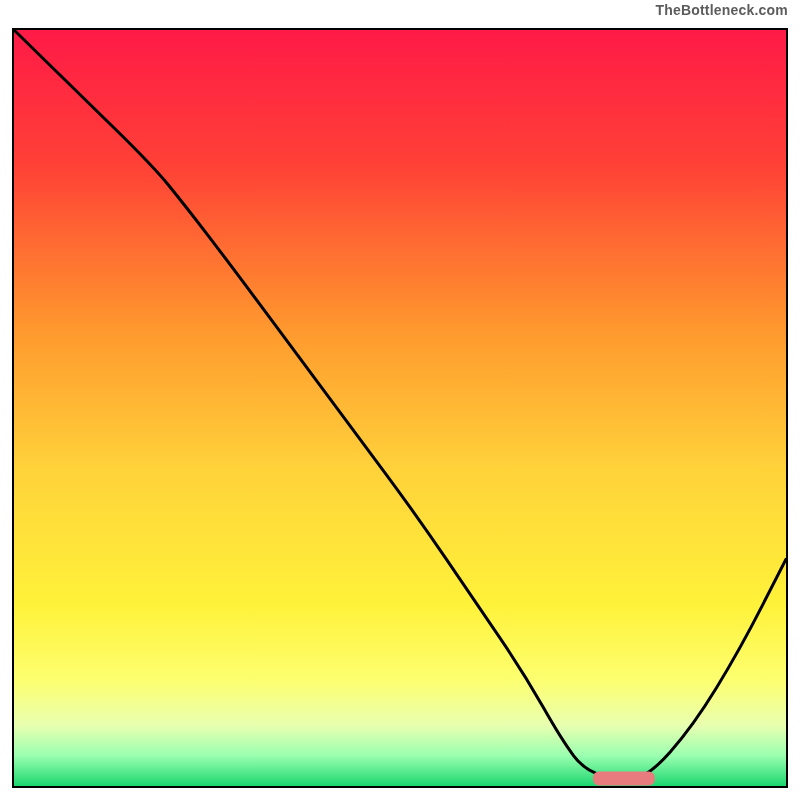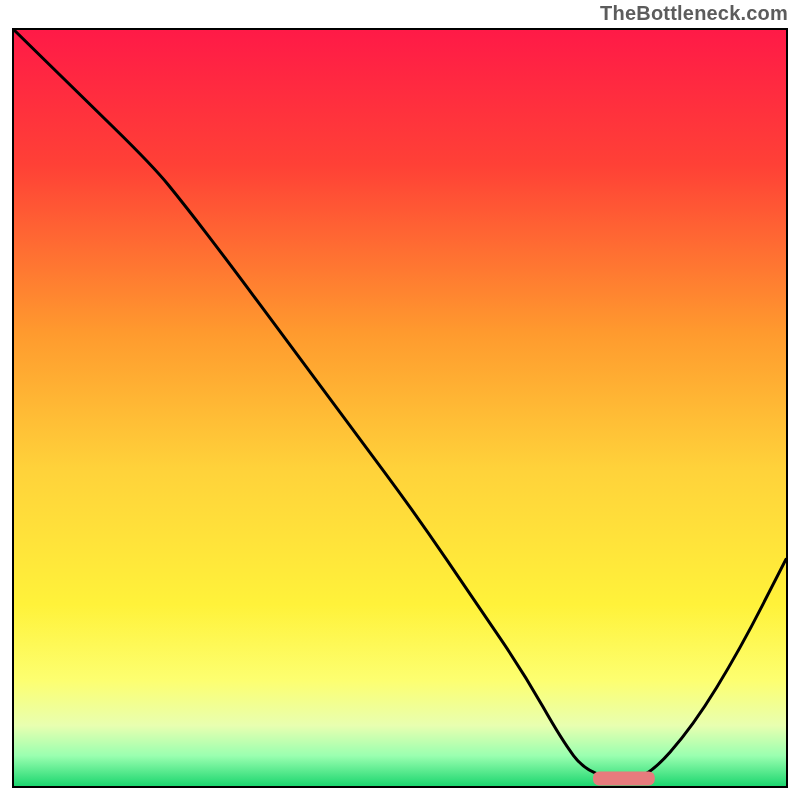--- a/index.html
+++ b/index.html
@@ -13,21 +13,21 @@
   }
   .container {
     position: relative;
     width: 800px;
     height: 800px;
   }
   .watermark {
     position: absolute;
     top: 2px;
     right: 12px;
-    font-size: 20px;
+    font-size: 14px;
     font-weight: 600;
     color: #5c5c5c;
     letter-spacing: 0.2px;
     z-index: 5;
   }
   .plot-frame {
     position: absolute;
     left: 12px;
     top: 28px;
     width: 776px;

